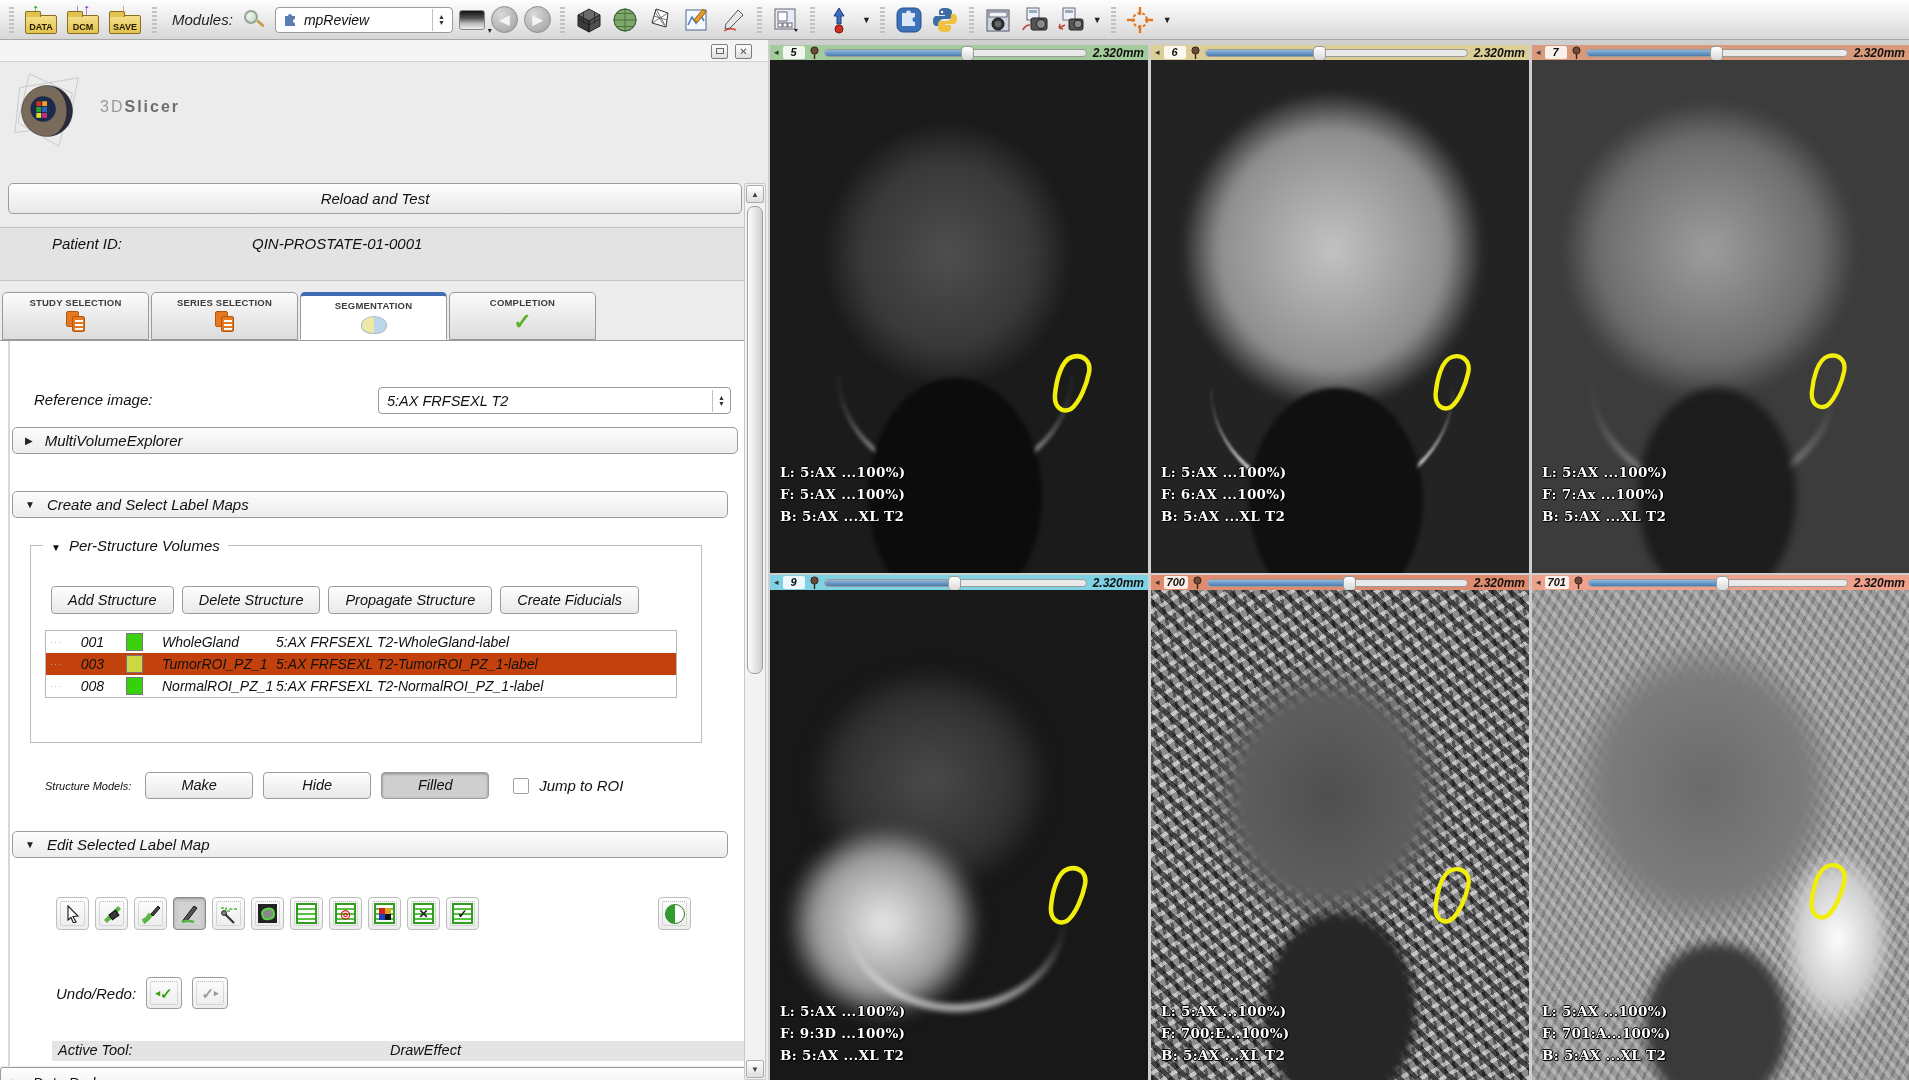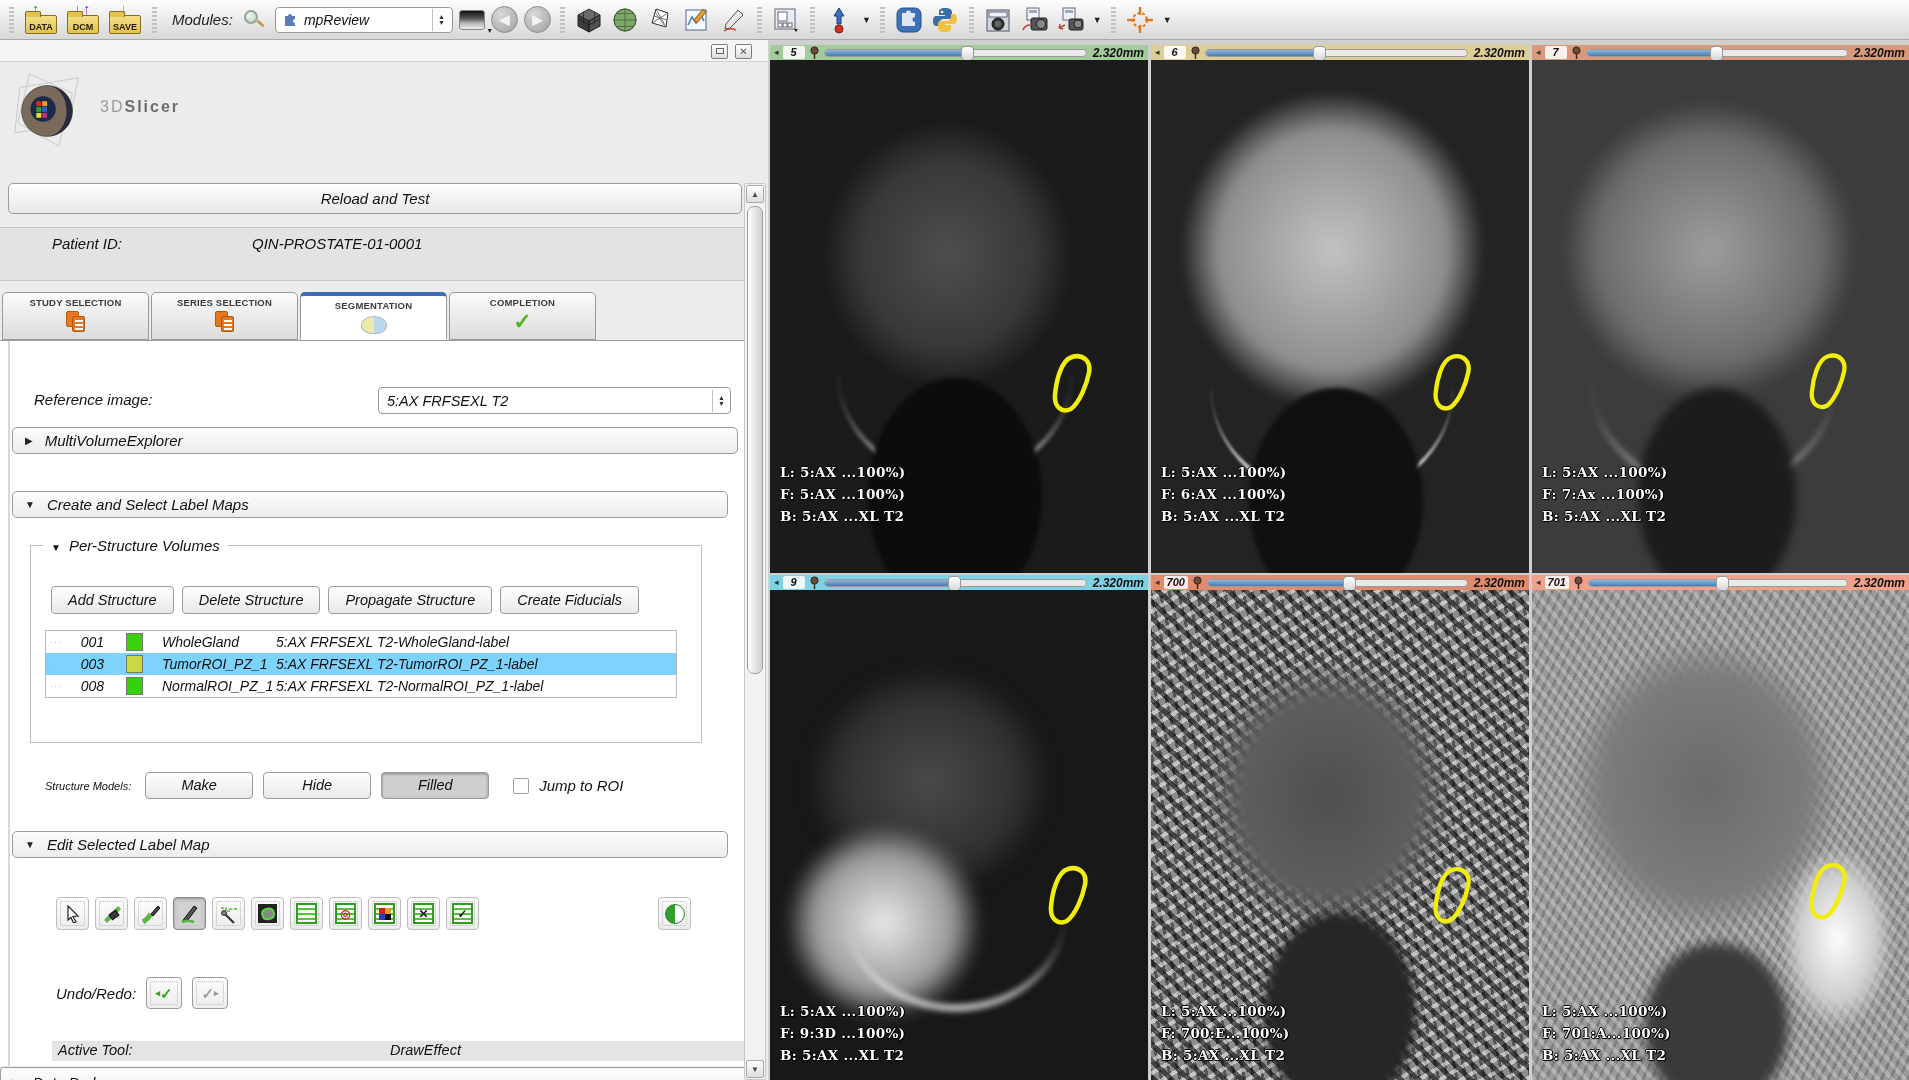--- a/index.html
+++ b/index.html
@@ -104,21 +104,21 @@
 
   .struct-btns { position:absolute; left:20px; top:40px; display:flex; gap:8px; }
   .sbtn { height:28px; background:linear-gradient(#fefefe,#e9e9e9); border:1px solid #9c9c9c; border-radius:4px;
     font-style:italic; font-size:14.5px; color:#111; padding:0 16px; line-height:26px; }
 
   .stable { position:absolute; left:14px; top:84px; width:632px; border:1px solid #b8b8b8; background:#fff;
     font-style:italic; font-size:14px; color:#111; border-collapse:collapse; }
   .stable .hrow { display:flex; height:25px; background:linear-gradient(#fdfdfd,#ececec); border-bottom:1px solid #c4c4c4; }
   .stable .hcell { padding:4px 0 0 8px; border-right:1px solid #d2d2d2; }
   .stable .drow { display:flex; height:22px; align-items:center; }
-  .stable .drow.sel { background:#7dd3fc; }
+  .stable .drow.sel { background:#c2410c; }
   .c-num { width:64px; text-align:right; padding-right:6px; position:relative; }
   .c-num:before { content:"···"; position:absolute; left:4px; top:3px; color:#b0b0b0; font-size:9px; letter-spacing:1px; }
   .c-col { width:48px; display:flex; align-items:center; justify-content:center; }
   .c-col .sw { width:17px; height:18px; border:1px solid #777; }
   .c-name { width:118px; padding-left:4px; }
   .c-lab { width:330px; }
   .c-ord { flex:1; }
 
   .sm-row { position:absolute; left:14px; top:226px; display:flex; align-items:center; gap:10px; }
   .sm-row .lab { font-style:italic; font-size:11px; color:#111; margin-right:4px; }

